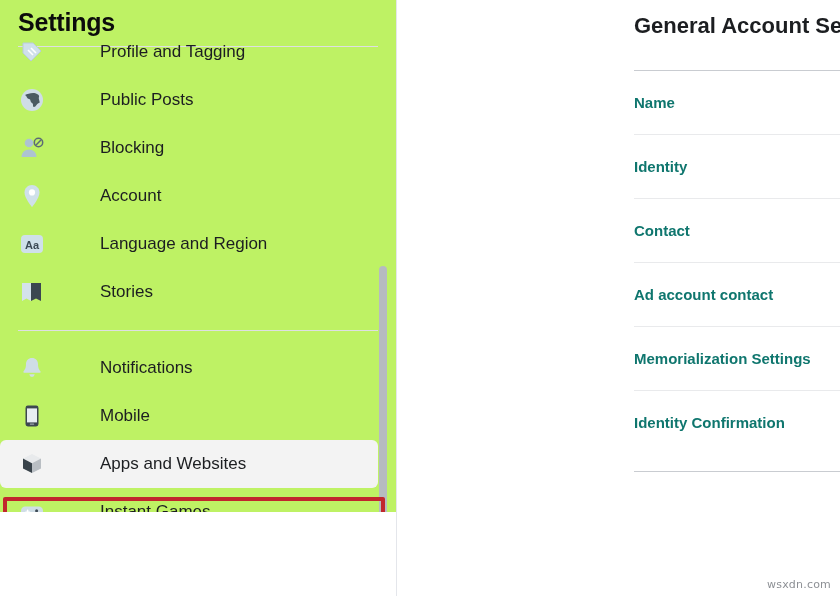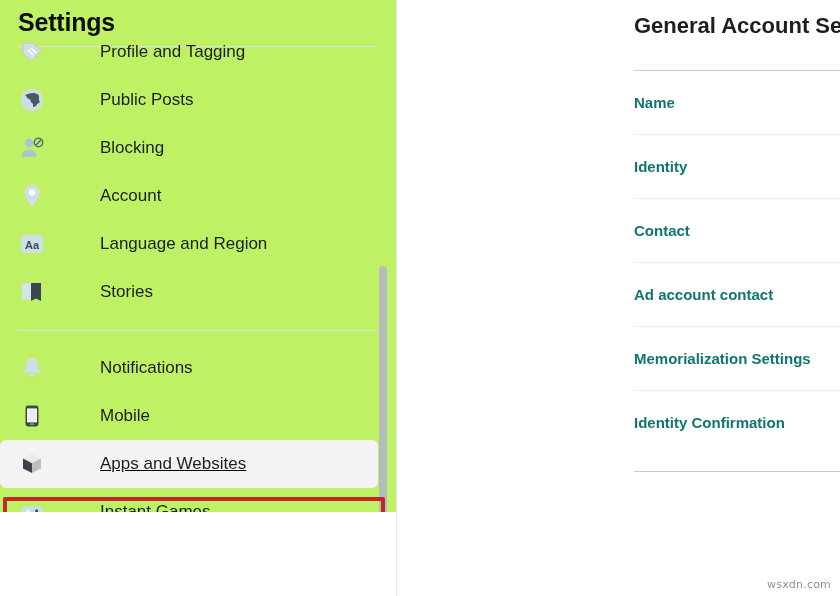--- a/index.html
+++ b/index.html
@@ -60,21 +60,20 @@
     display: flex;
     align-items: center;
     padding-left: 18px;
     box-sizing: border-box;
     border-radius: 6px;
     margin-right: 18px;
     gap: 38px;
   }
   .nav-item.selected {
     background: #f3f3f3;
-    text-decoration: underline;
   }
   .nav-item.clipped-top {
     height: 48px;
   }
   .nav-icon {
     width: 28px;
     height: 28px;
     flex: 0 0 28px;
     margin-right: 16px;
     display: flex;

